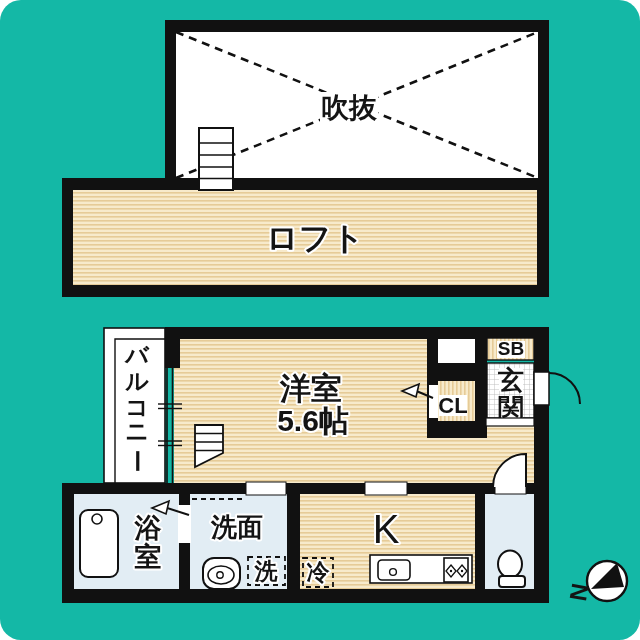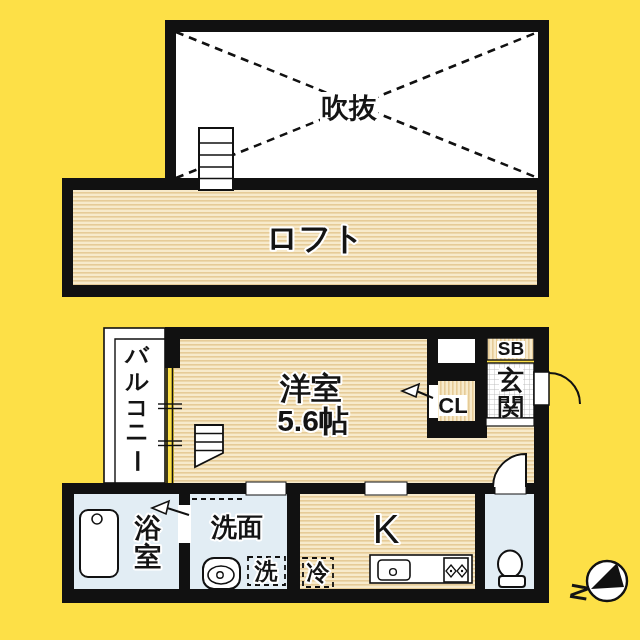--- a/index.html
+++ b/index.html
@@ -1,17 +1,17 @@
 <!DOCTYPE html>
 <html><head>
 <meta charset="utf-8">
 <style>
   html,body{margin:0;padding:0;background:#ffffff;}
-  .stage{width:640px;height:640px;position:relative;background:#fde047;margin:0 auto;
-         font-family:"Liberation Sans","DejaVu Sans",sans-serif;}
+  .stage{width:640px;height:640px;position:relative;background:#14b8a6;margin:0 auto;
+         font-family:"Liberation Sans","DejaVu Sans",sans-serif;border-radius:21px;}
   svg{display:block;}
   text{fill:#141414;font-family:"Liberation Sans","DejaVu Sans",sans-serif;}
   .jp{font-weight:bold;}
   .halo{paint-order:stroke;stroke:#ffffff;stroke-width:4px;stroke-linejoin:round;}
 </style>
 </head>
 <body>
 
 <div class="stage">
 <svg width="640" height="640" viewBox="0 0 640 640">

